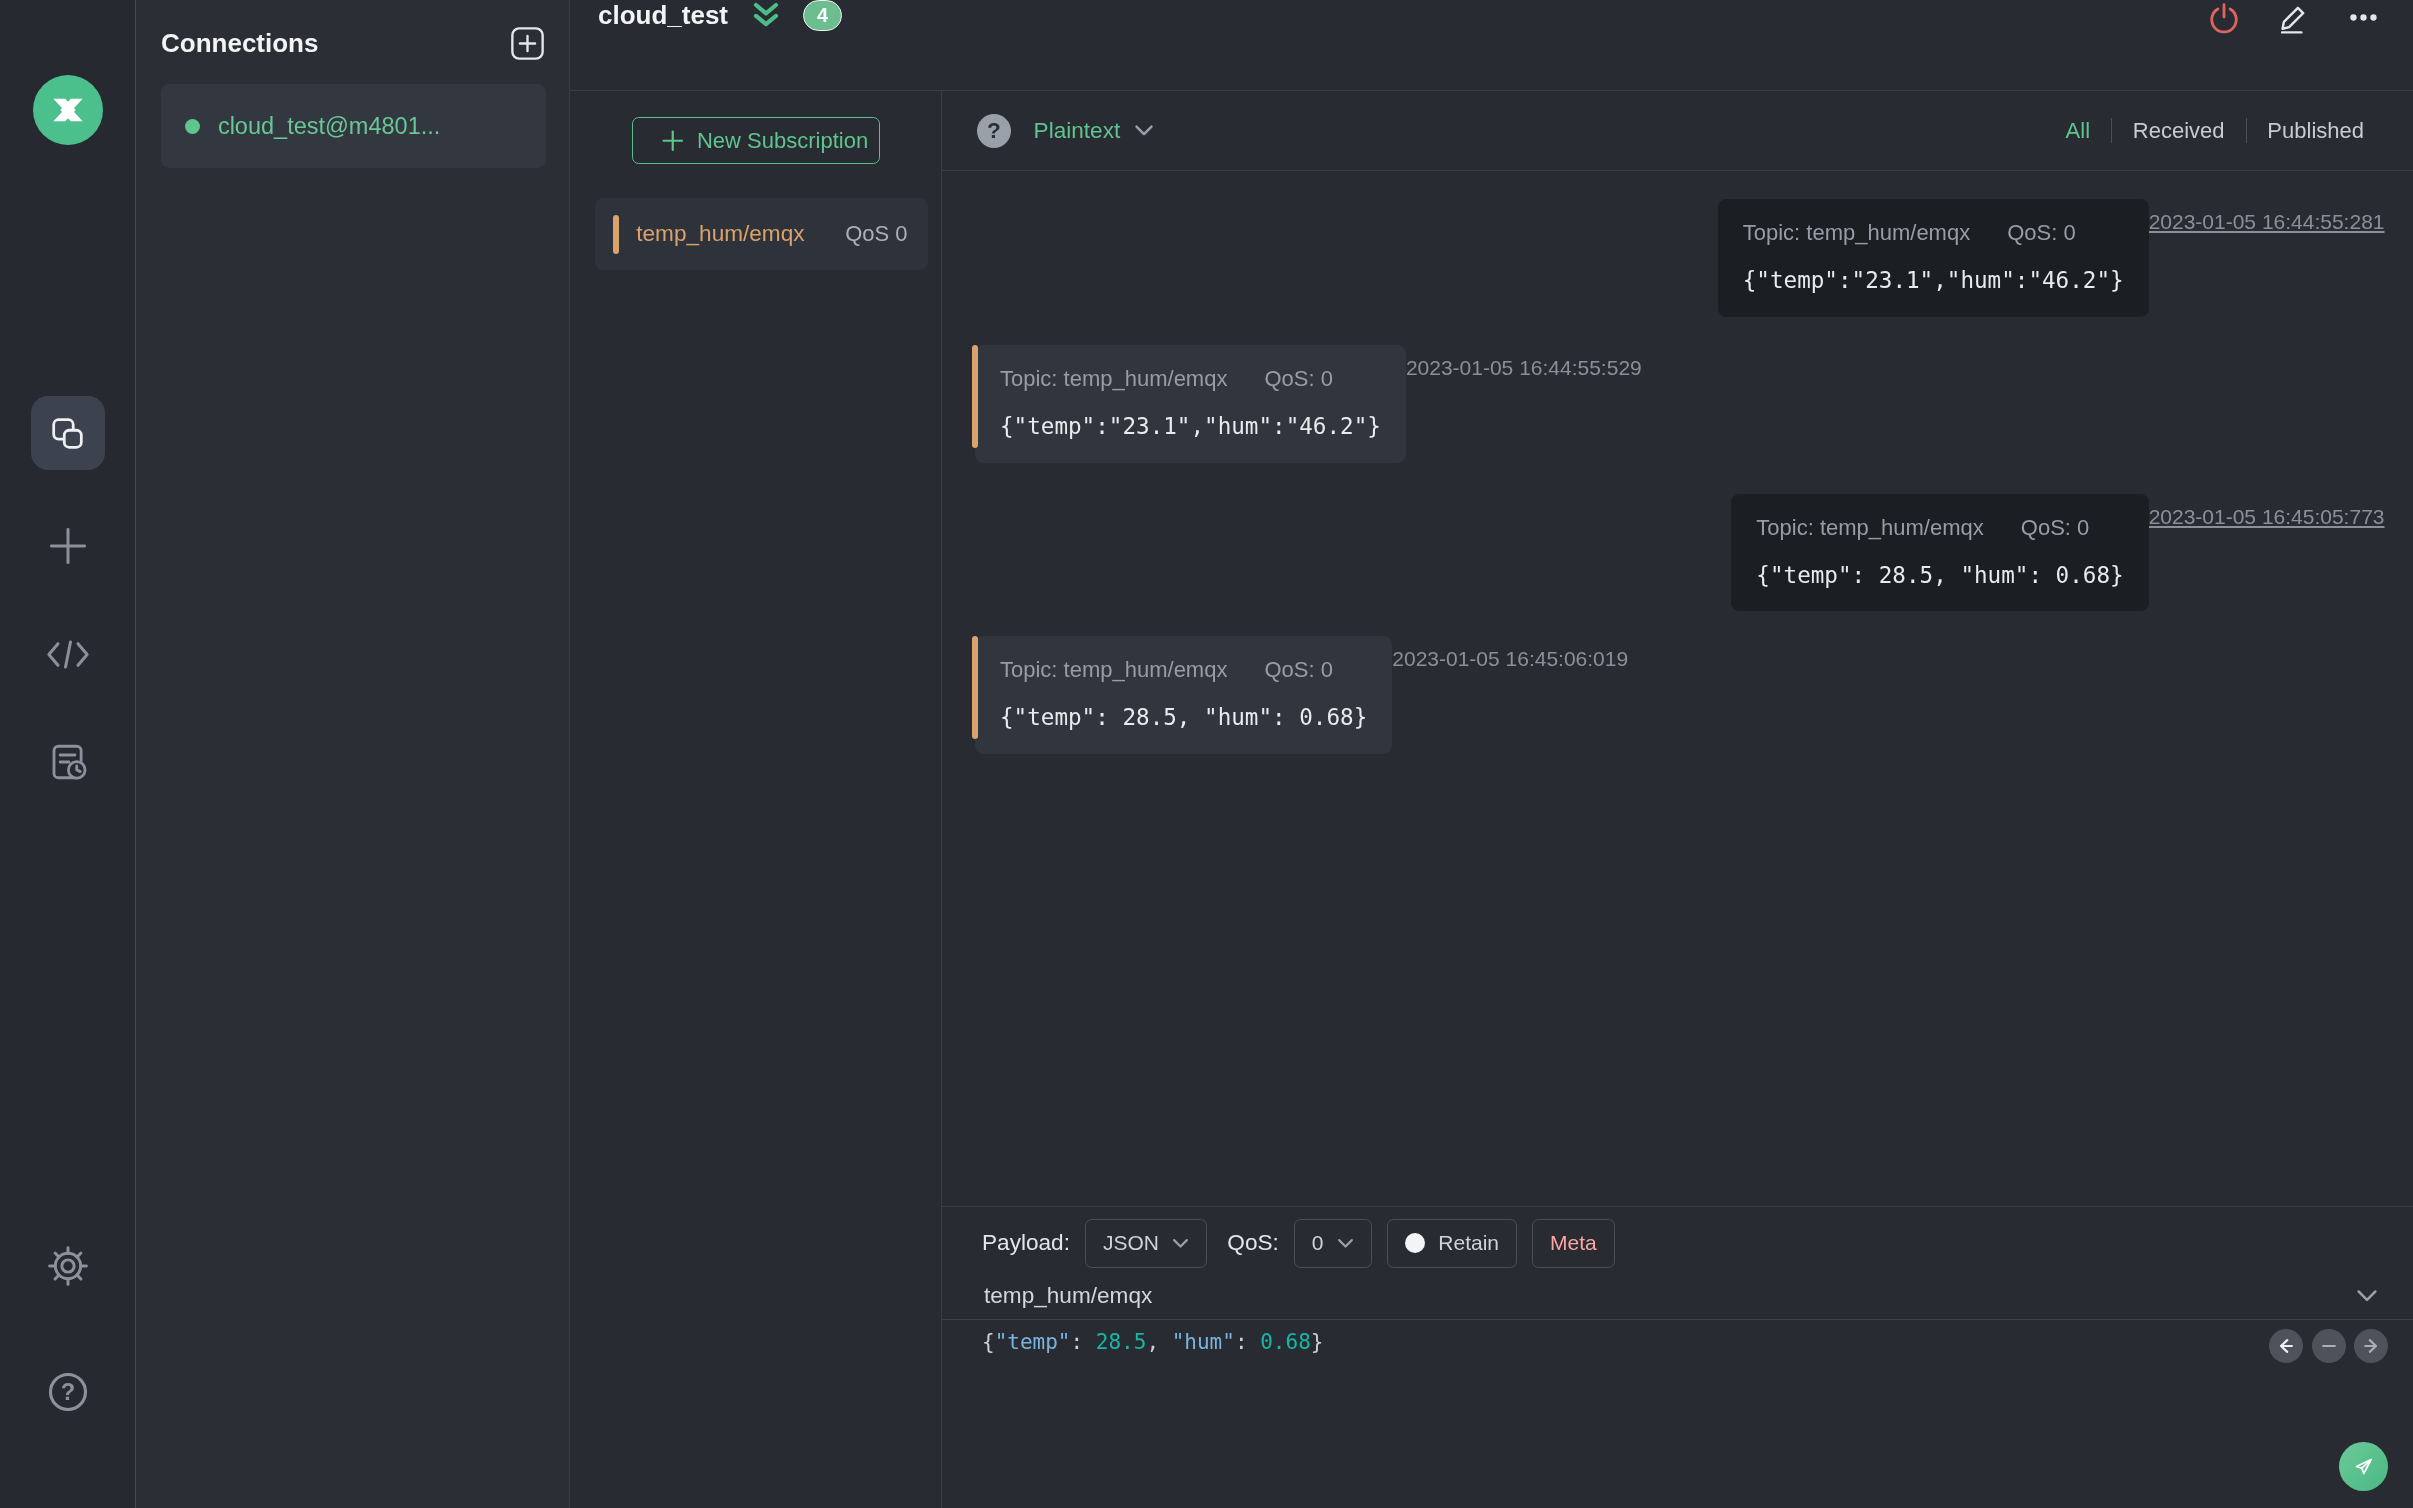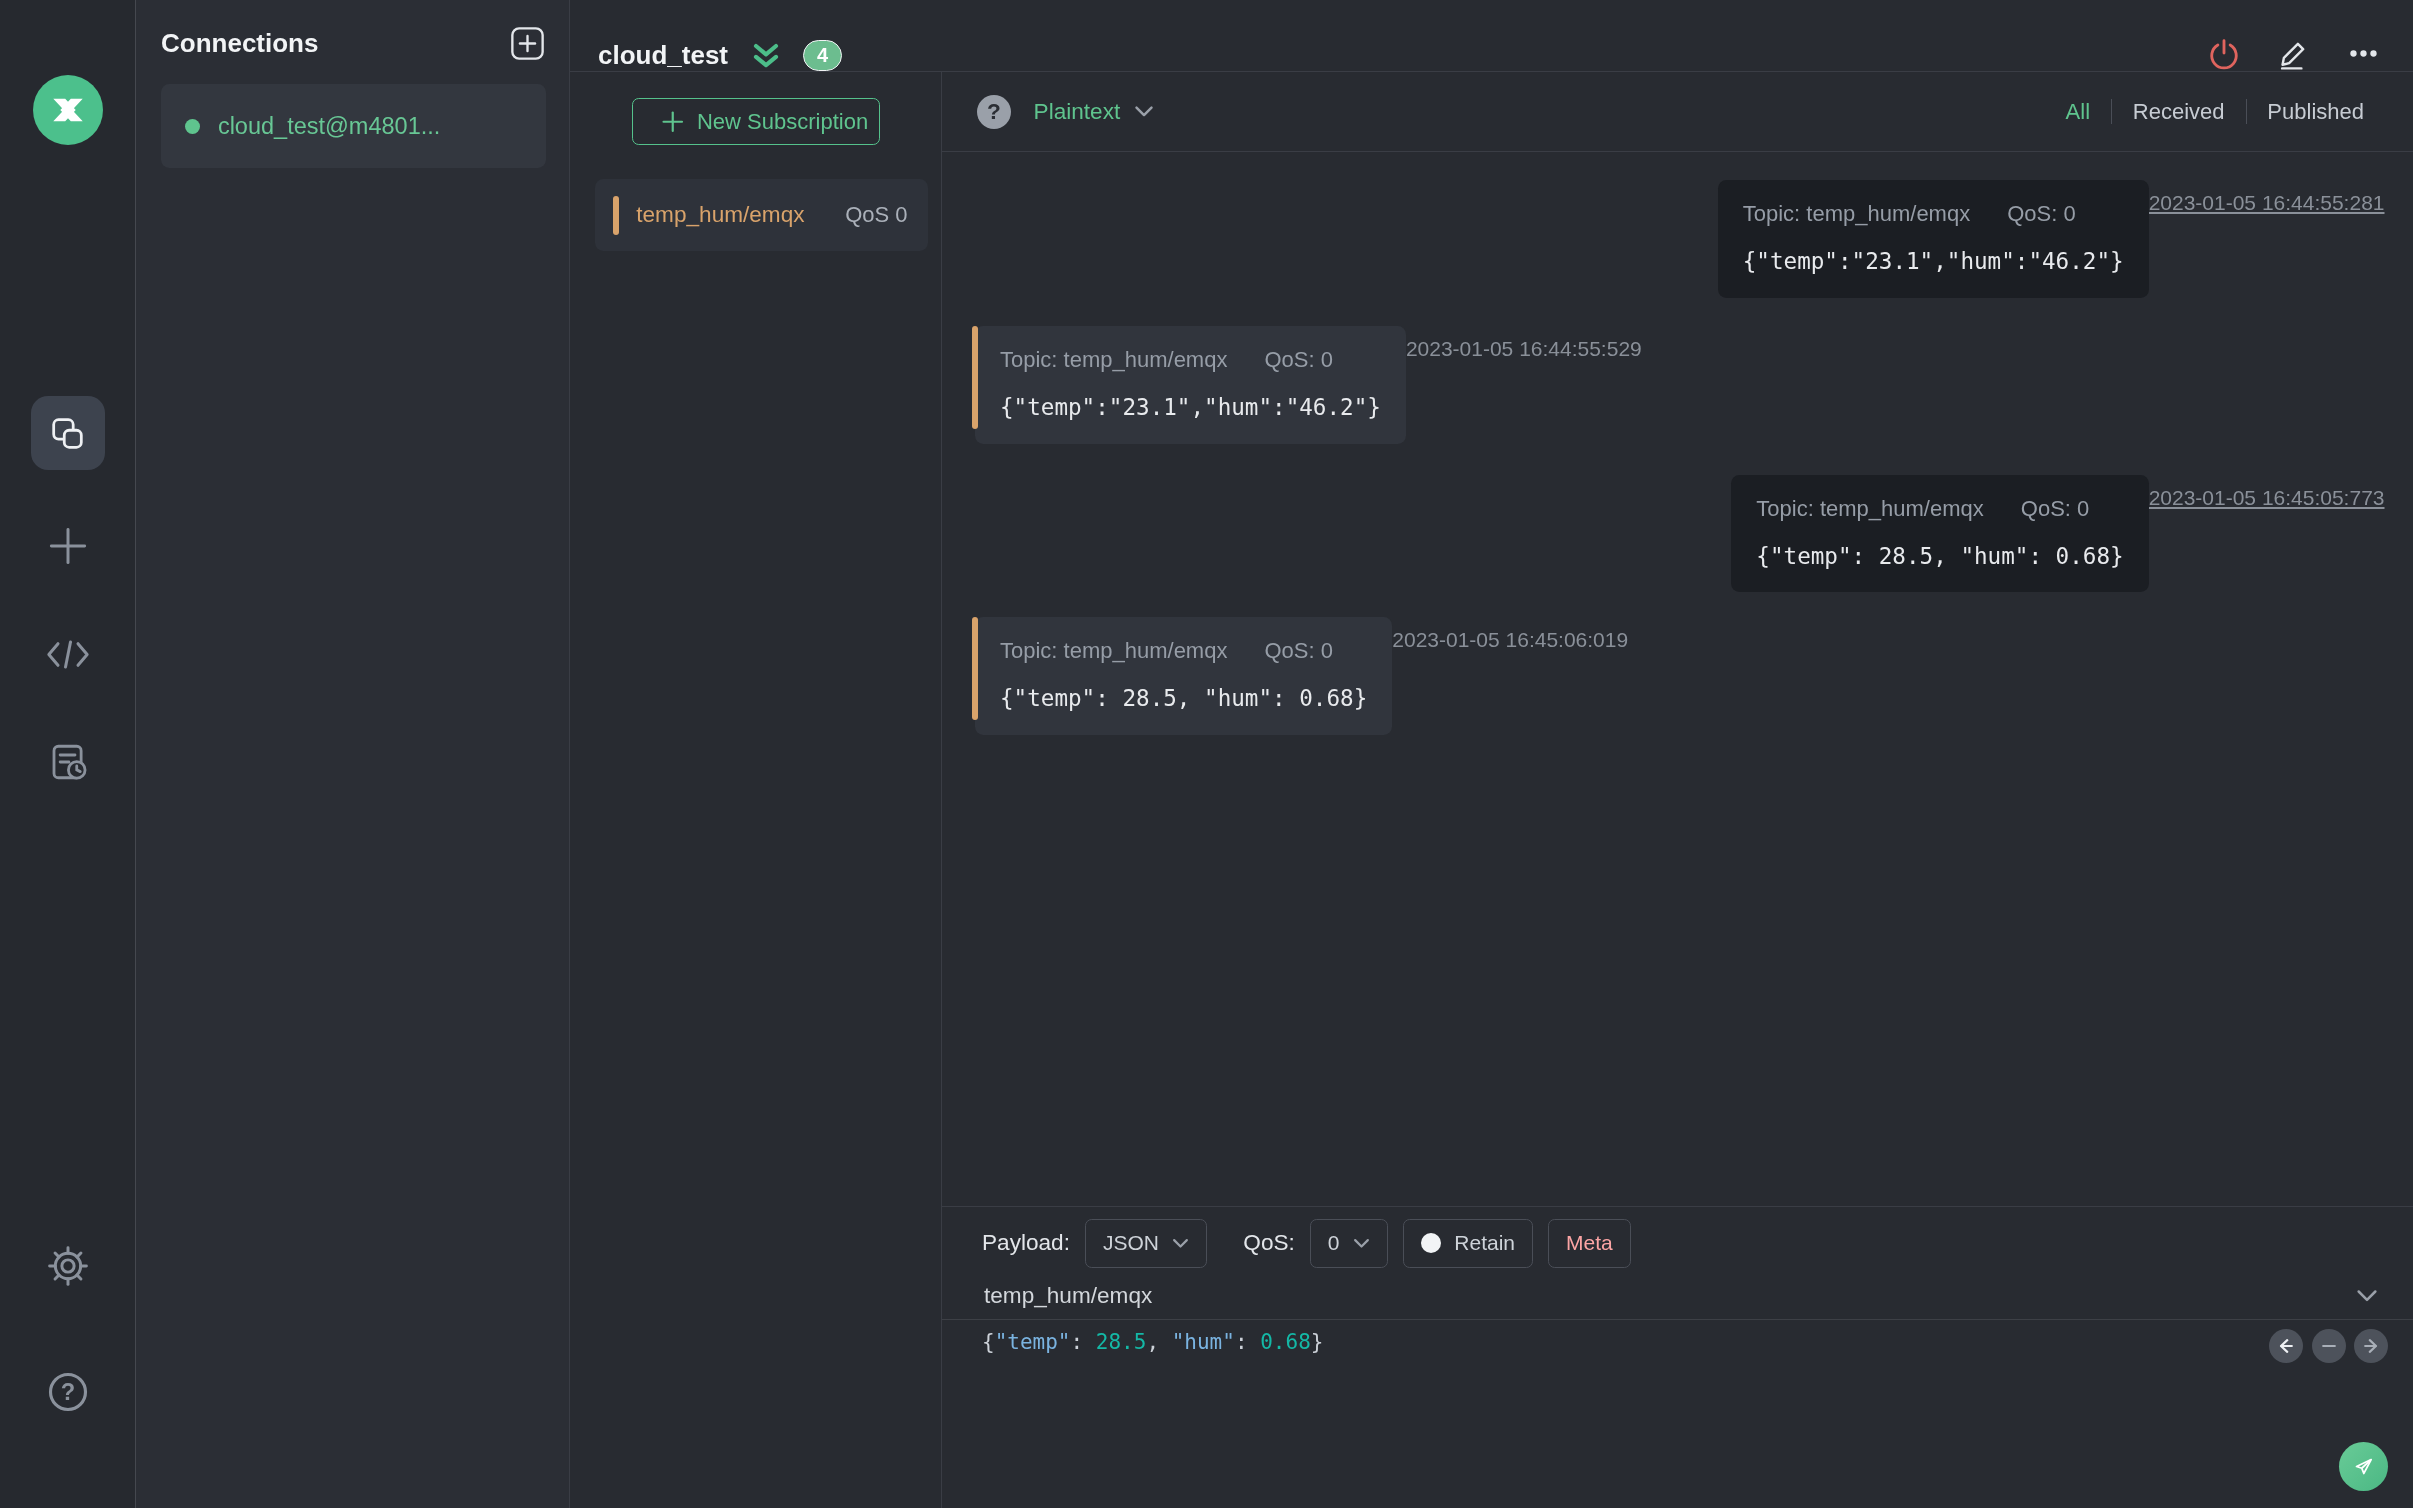--- a/index.html
+++ b/index.html
@@ -25,22 +25,22 @@
   .conn-head { display:flex; align-items:center; justify-content:space-between; }
   .conn-title { font-size:26px; font-weight:bold; color:#f2f4f6; }
   .add-conn { color:#e3e6ea; cursor:pointer; }
   .conn-item { margin-top:22px; height:84px; background:#33373f; border-radius:8.4px;
                display:flex; align-items:center; padding:0 23.5px; gap:18.4px; cursor:pointer; }
   .status-dot { width:15px; height:15px; border-radius:50%; background:#5fc48e; flex-shrink:0; }
   .conn-name { color:#68c795; font-size:23.5px; white-space:nowrap; overflow:hidden; }
 
   
   .main { flex:1; display:flex; flex-direction:column; min-width:0; }
-  .main-header { height:72px; flex-shrink:0; border-bottom:0.8px solid #3a3d45;
-                 display:flex; align-items:flex-end; padding:0 32px 0 28px; }
+  .main-header { height:91px; flex-shrink:0; border-bottom:0.8px solid #3a3d45;
+                 display:flex; align-items:flex-start; padding:0 32px 0 28px; }
   .hdr-title { font-size:26px; font-weight:bold; color:#f2f4f6; }
   .hdr-chevrons { margin-left:21px; color:#4cbd89; cursor:pointer; }
   .count-badge { margin-left:20px; min-width:39px; height:31px; padding:0 8.4px; border-radius:16px;
                  background:#6cbd8f; border:1.7px solid #f0f2f4; color:#ffffff; font-size:20px; font-weight:bold;
                  display:flex; align-items:center; justify-content:center; }
   .hdr-actions { margin-left:auto; display:flex; align-items:center; gap:35px; }
   .icon-btn { cursor:pointer; color:#e3e6ea; }
   .icon-btn.danger { color:#e0645e; }
 
   .main-body { flex:1; display:flex; min-height:0; }
@@ -84,21 +84,21 @@
   .msg-payload { margin-top:21px; font-family:"DejaVu Sans Mono", monospace; font-size:22.6px; color:#e8eaed; white-space:pre; }
   .msg-ts { margin-top:11px; color:#8a9099; font-size:21px; }
   .published .msg-ts { text-align:right;text-decoration:underline; }
 
   
   .publish { height:302px; flex-shrink:0; border-top:0.8px solid #3a3d45; position:relative; padding:0 0 0 40px; }
   .pub-toolbar { padding-top:11.7px; display:flex; align-items:center; gap:15px; font-size:22.6px; color:#e3e6ea; }
   .select-box { height:49px; border:0.8px solid #4a4e57; border-radius:6.7px; background:transparent;
                 display:flex; align-items:center; gap:13.4px; padding:0 17px; color:#ced3d9; font-size:21px; cursor:pointer; }
   .select-box .chev { color:#9aa0a9; }
-  .qos-lbl { margin-left:21px; }
+  .qos-lbl { margin-left:5px; }
   .retain-dot { width:20px; height:20px; border-radius:50%; background:#f2f4f6; }
   .meta-box { color:#fca5a5;text-align:right; }
   .pub-topic-row { margin-top:8.4px; height:40px; display:flex; align-items:center; padding-right:35px; }
   .topic-input { flex:1; background:transparent; border:none; outline:none; color:#d3d7dc;
                  font-size:22.6px; font-family:"Liberation Sans", sans-serif; }
   .collapse-btn { color:#9aa0a9; cursor:pointer; }
   .pub-sep { margin:3.4px 0 0 -40px; border-top:0.8px solid rgba(255,255,255,0.10); }
   .pub-editor { margin-top:10px; font-family:"DejaVu Sans Mono", monospace; font-size:21px; color:#ccd1d8; cursor:text; }
   .tok-key { color:#7ab3e0; } .tok-num { color:#14b8a6; } .tok-punct { color:#ccd1d8; }
 

